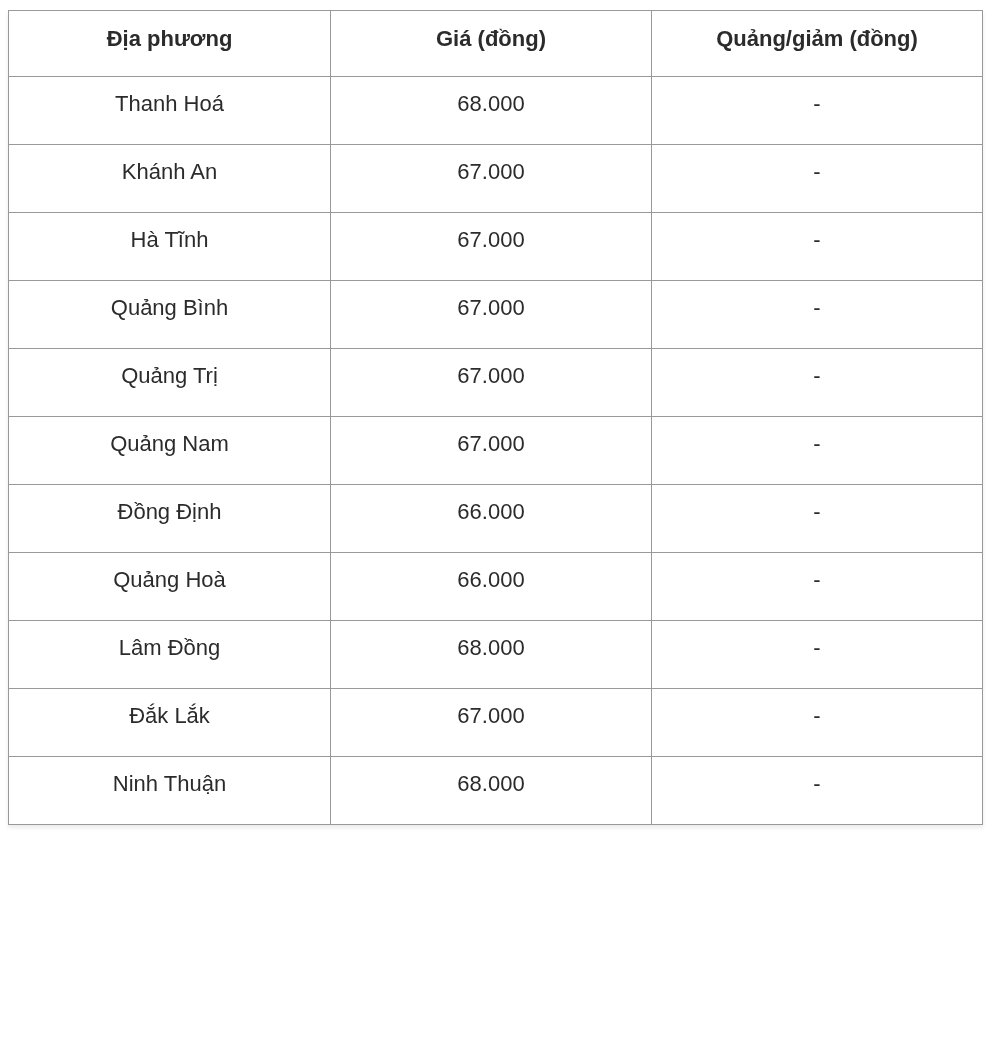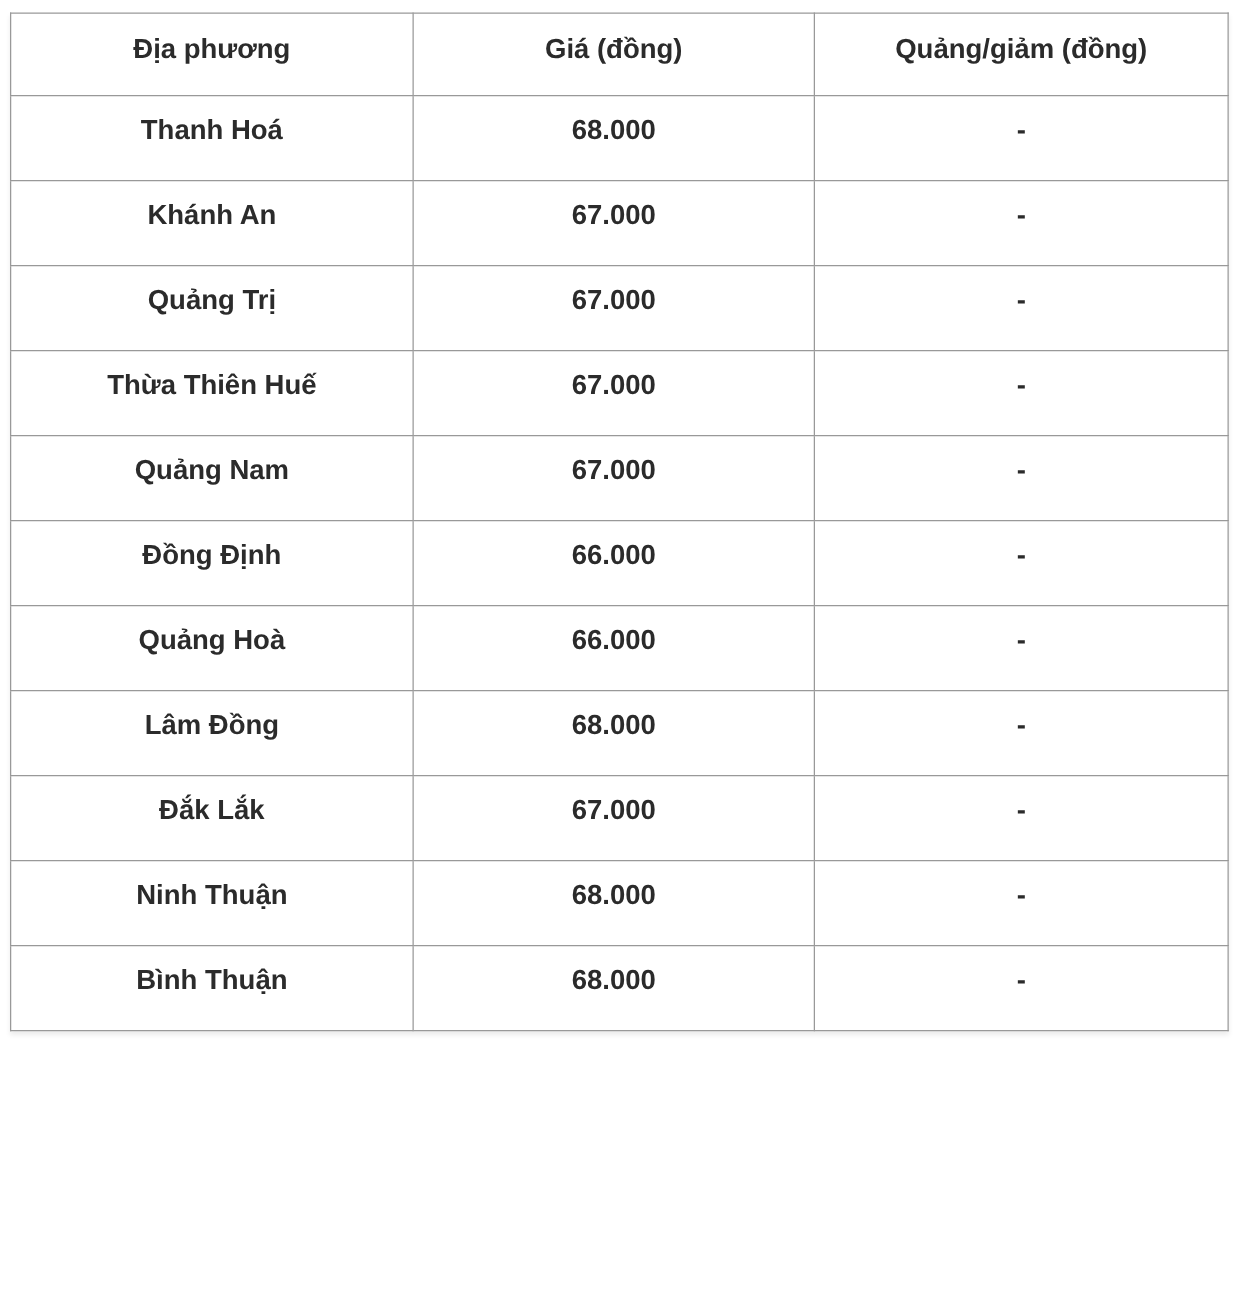--- a/index.html
+++ b/index.html
@@ -43,21 +43,21 @@
     overflow: hidden;
     white-space: nowrap;
   }
   th {
     height: 66px;
     font-weight: 700;
     padding-top: 13px;
   }
   td {
     height: 68px;
-    font-weight: 700;
+    font-weight: 400;
     padding-top: 12px;
   }
 </style>
 </head>
 <body>
 
 <div class="price-table-wrap">
   <table class="price-table">
     <colgroup>
       <col class="c-location">
@@ -76,26 +76,31 @@
         <td>Thanh Hoá</td>
         <td>68.000</td>
         <td>-</td>
       </tr>
       <tr>
         <td>Khánh An</td>
         <td>67.000</td>
         <td>-</td>
       </tr>
       <tr>
-        <td>Quảng Trị</td>
+        <td>Hà Tĩnh</td>
         <td>67.000</td>
         <td>-</td>
       </tr>
       <tr>
-        <td>Thừa Thiên Huế</td>
+        <td>Quảng Bình</td>
+        <td>67.000</td>
+        <td>-</td>
+      </tr>
+      <tr>
+        <td>Quảng Trị</td>
         <td>67.000</td>
         <td>-</td>
       </tr>
       <tr>
         <td>Quảng Nam</td>
         <td>67.000</td>
         <td>-</td>
       </tr>
       <tr>
         <td>Đồng Định</td>
@@ -115,20 +120,15 @@
       <tr>
         <td>Đắk Lắk</td>
         <td>67.000</td>
         <td>-</td>
       </tr>
       <tr>
         <td>Ninh Thuận</td>
         <td>68.000</td>
         <td>-</td>
       </tr>
-      <tr>
-        <td>Bình Thuận</td>
-        <td>68.000</td>
-        <td>-</td>
-      </tr>
     </tbody>
   </table>
 </div>
 
 </body></html>

